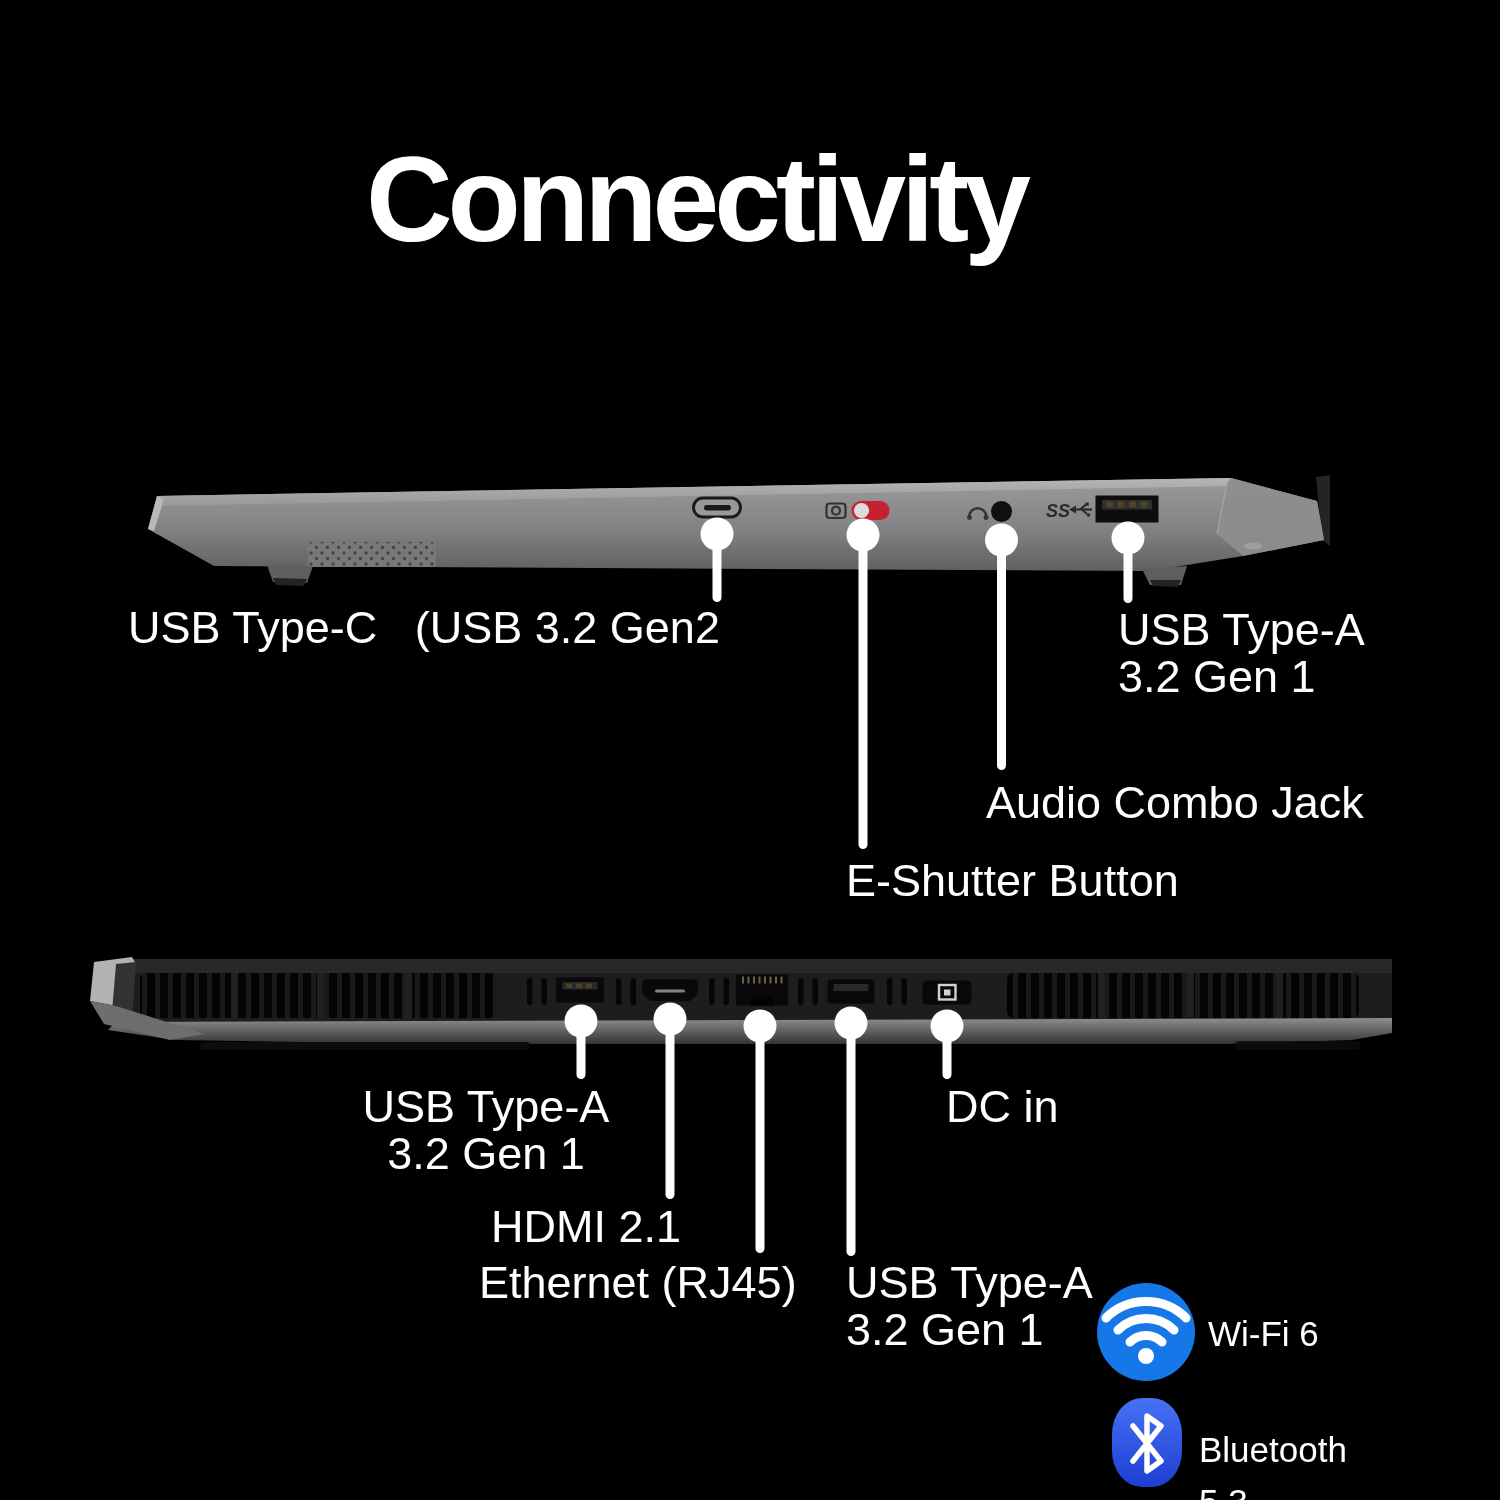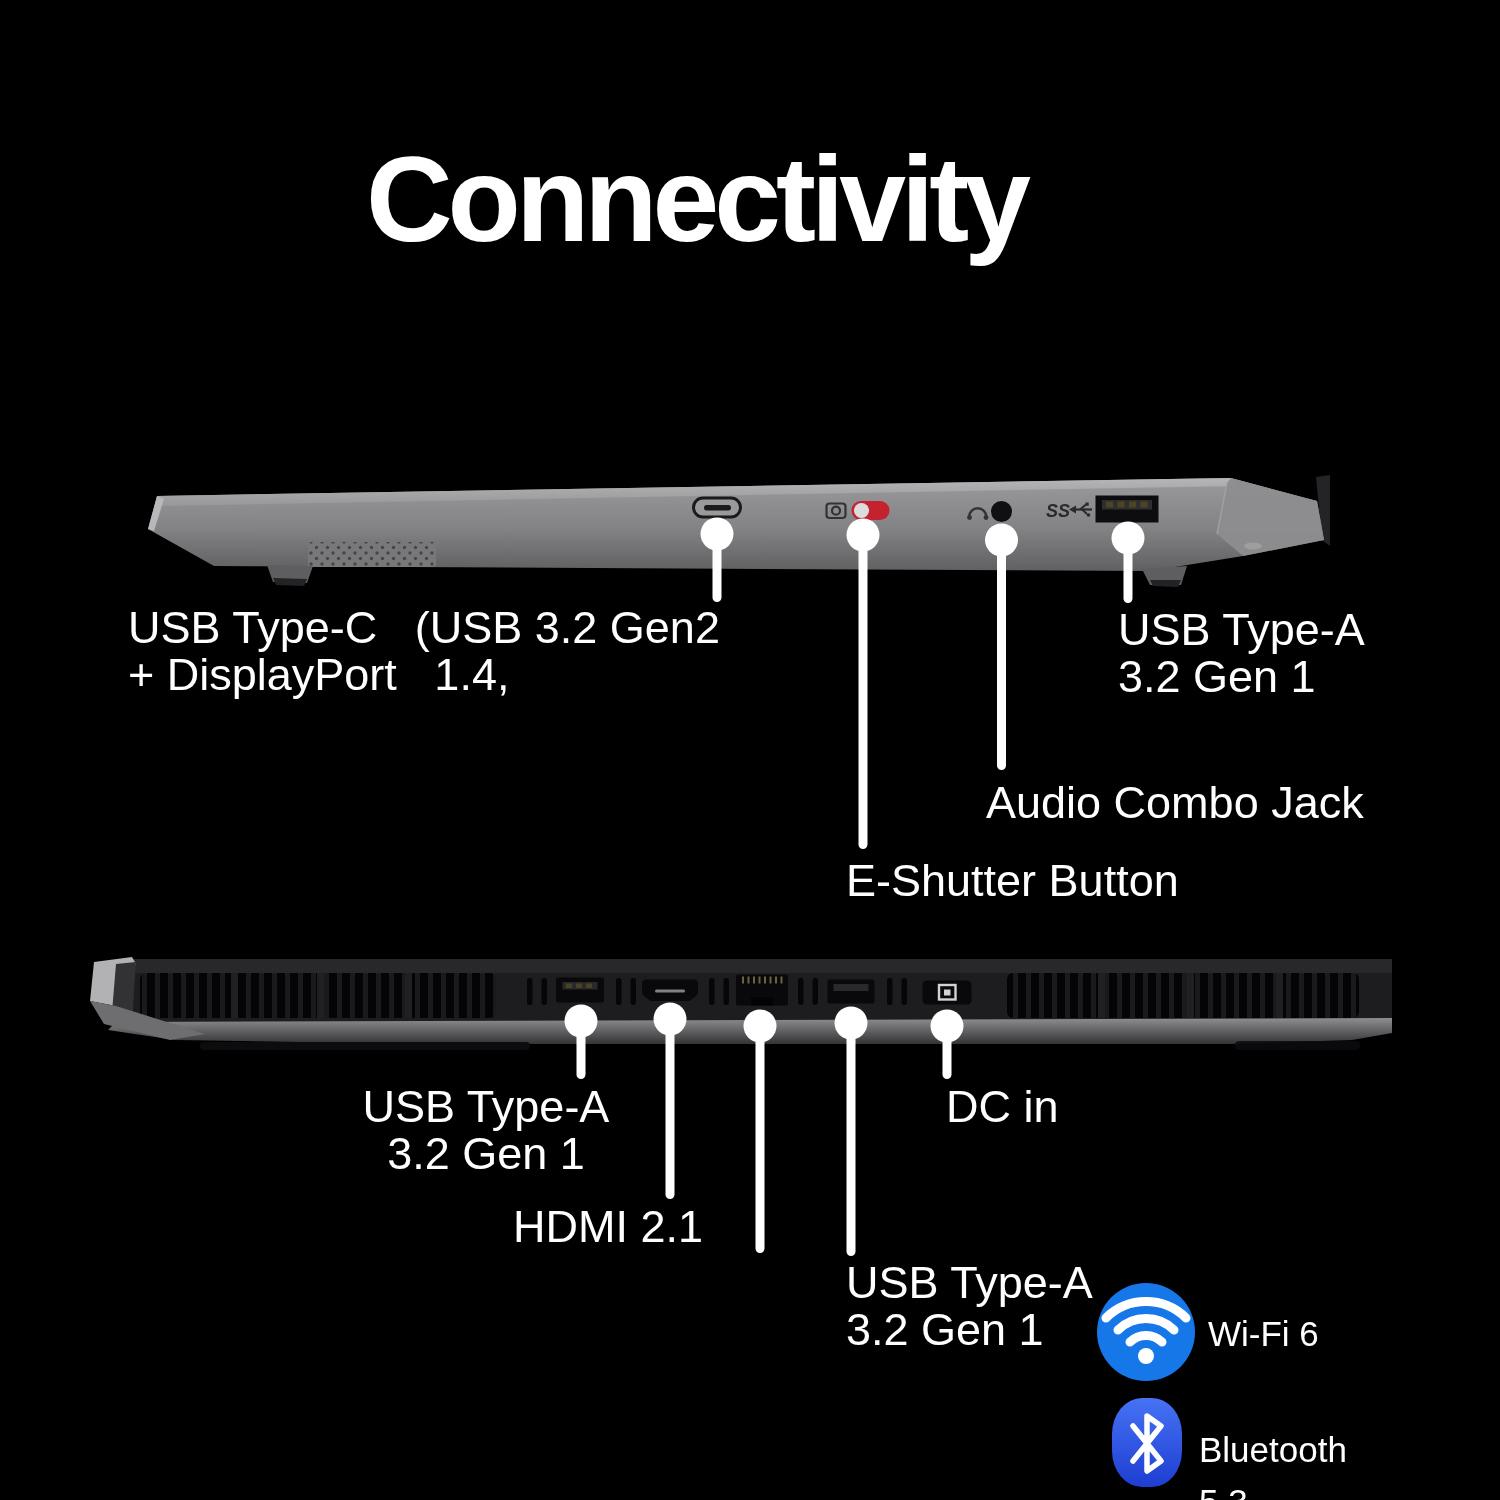--- a/index.html
+++ b/index.html
@@ -227,41 +227,41 @@
       </g>
     </g>
     <g>
       <rect x="1112" y="1398" width="70" height="89" rx="30" ry="36" fill="url(#btGrad)"></rect>
       <path d="M1133 1426 L1161 1461 L1147 1471 L1147 1416 L1161 1426 L1133 1461" fill="none" stroke="#ffffff" stroke-width="5.5" stroke-linejoin="round" stroke-linecap="round"></path>
     </g>
   </svg>
 
   <div class="lbl right pre" style="left:128px;top:604px;width:614px">
     <div>USB Type-C   (USB 3.2 Gen2</div>
-    <div>+ DisplayPort   1.4,</div>
   </div>
 
   <div class="lbl" style="left:1118px;top:606px">
     <div>USB Type-A</div>
     <div>3.2 Gen 1</div>
   </div>
 
   <div class="lbl" style="left:986px;top:779px">Audio Combo Jack</div>
 
   <div class="lbl" style="left:846px;top:857px">E-Shutter Button</div>
 
   <div class="lbl center" style="left:350px;top:1083px;width:272px">
     <div>USB Type-A</div>
     <div>3.2 Gen 1</div>
   </div>
 
   <div class="lbl" style="left:946px;top:1083px">DC in</div>
 
-  <div class="lbl" style="left:513px;top:1203px">HDMI 2.1</div>
-
+  <div class="lbl" style="left:491px;top:1203px">HDMI 2.1</div>
+
+  <div class="lbl" style="left:479px;top:1259px">Ethernet (RJ45)</div>
 
   <div class="lbl" style="left:846px;top:1259px">
     <div>USB Type-A</div>
     <div>3.2 Gen 1</div>
   </div>
 
   <div class="lbl big" style="left:1208px;top:1308px">Wi-Fi 6</div>
 
   <div class="lbl big" style="left:1199px;top:1424px">Bluetooth 5.3</div>
 

